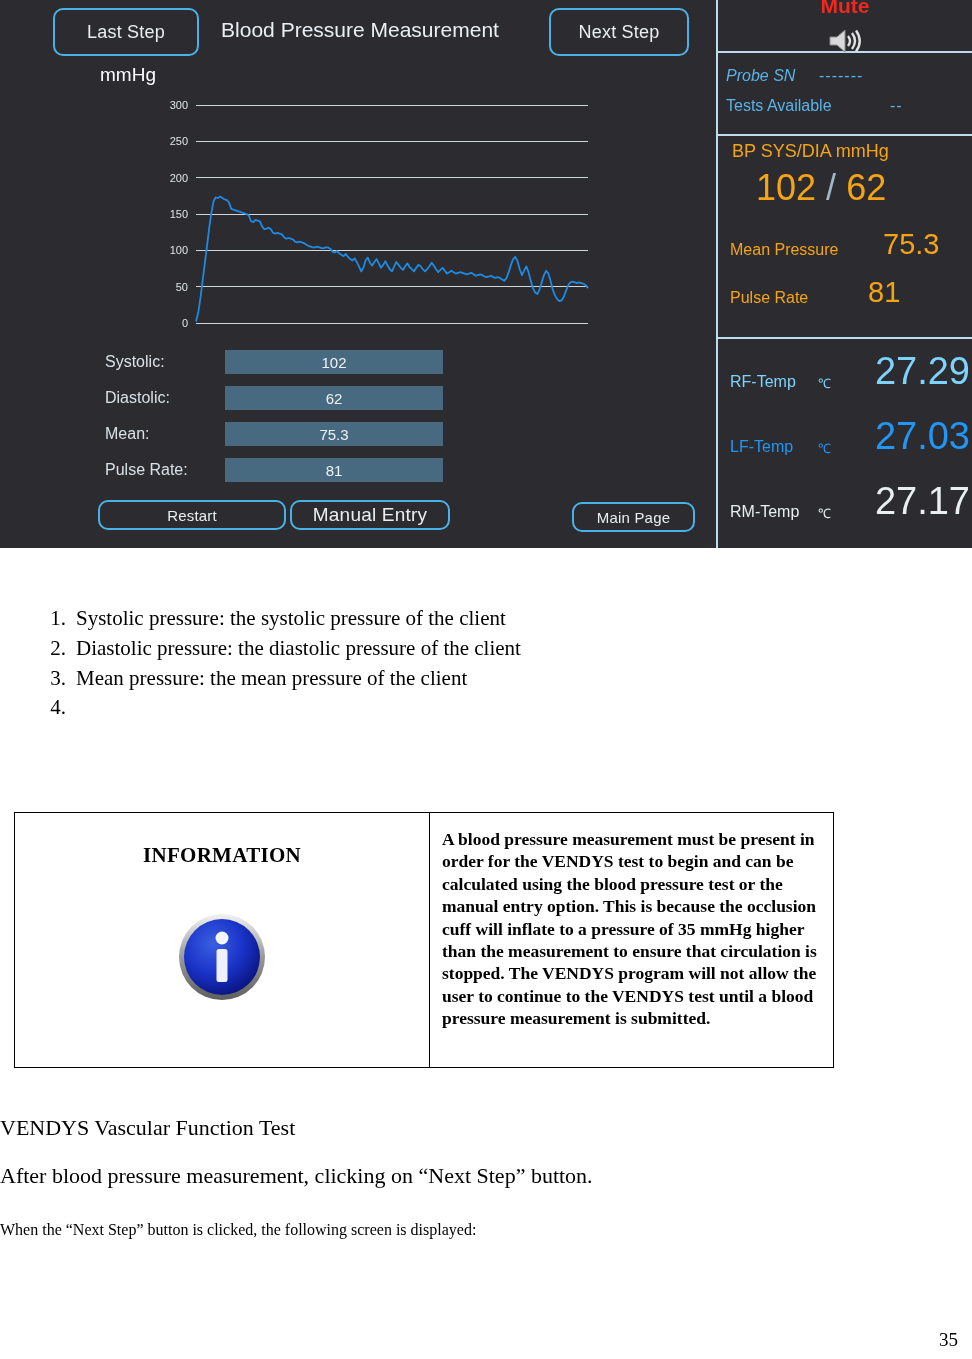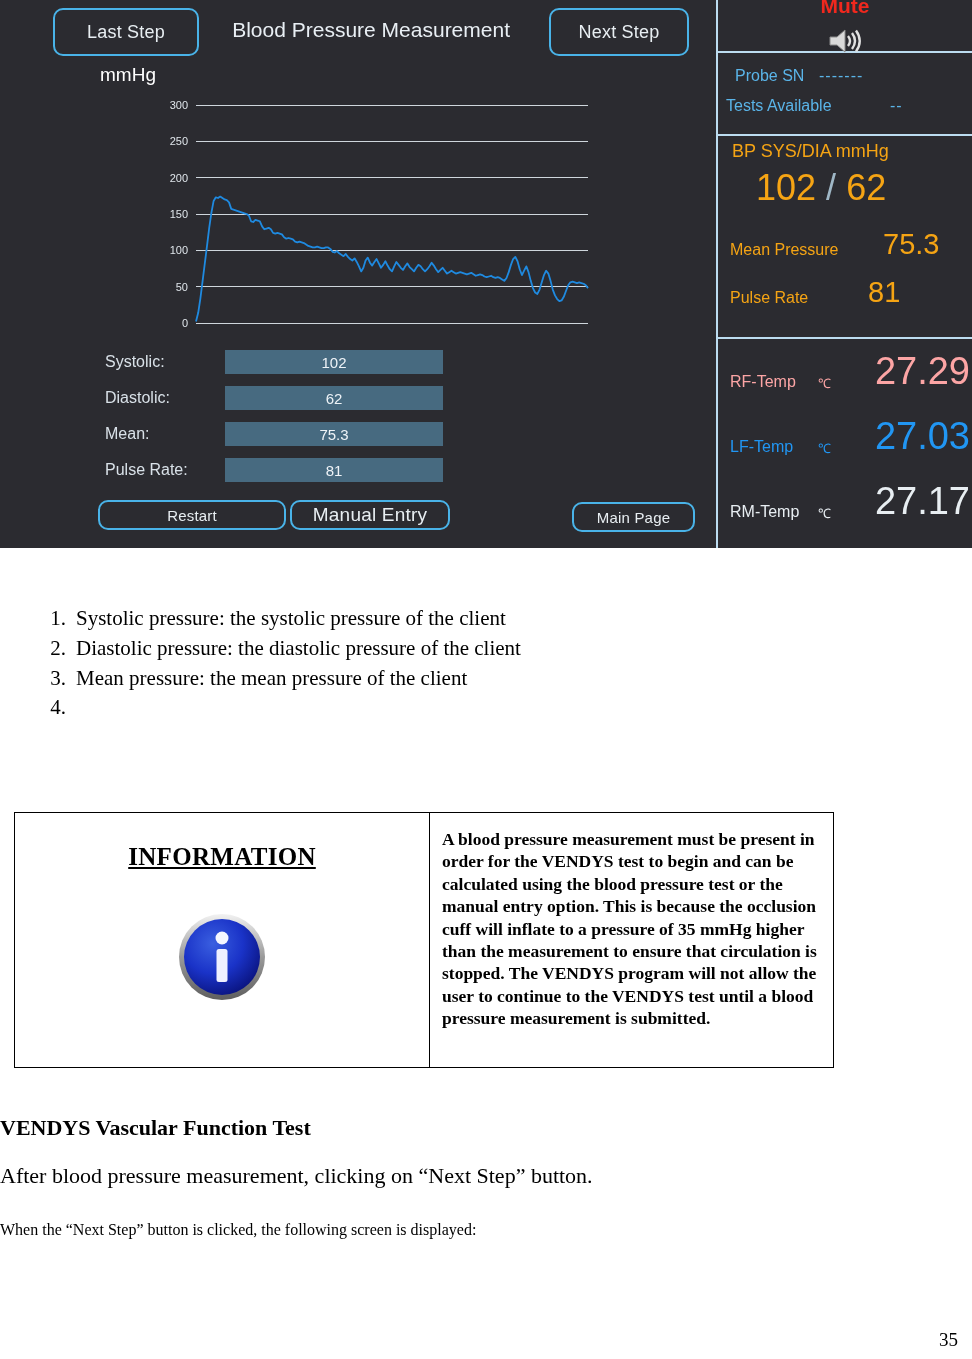--- a/index.html
+++ b/index.html
@@ -54,21 +54,21 @@
   .btn-last  { left: 53px;  top: 8px;  width: 146px; height: 48px; font-size: 18px; }
   .btn-next  { left: 520px; top: 8px;  width: 140px; height: 48px; font-size: 18px; margin-left: 29px; }
   .btn-restart { left: 98px;  top: 500px; width: 188px; height: 30px; font-size: 15px; }
   .btn-manual  { left: 290px; top: 500px; width: 160px; height: 30px; font-size: 19px; }
   .btn-main    { left: 572px; top: 502px; width: 123px; height: 30px; font-size: 15px; }
 
   .screen-title {
     position: absolute;
     left: 210px; top: 18px;
     width: 300px;
-    text-align: right;
+    text-align: center;
     color: #e9eff4;
     font-size: 21px;
     font-family: "Liberation Sans", sans-serif;
   }
 
   .unit-label {
     position: absolute;
     left: 100px; top: 64px;
     color: #ffffff;
     font-size: 19px;
@@ -141,21 +141,21 @@
     color: #f0281e;
     font-size: 21px;
     font-weight: bold;
   }
 
   .probe-line {
     position: absolute;
     color: #5ab4e8;
     font-size: 16px;
   }
-  .probe-sn-label   { left: 17px;  top: 14px; }
+  .probe-sn-label   { left: 8px;  top: 14px; font-style: italic; }
   .probe-sn-value   { left: 101px; top: 14px; letter-spacing: 1px; }
   .tests-label      { left: 8px;  top: 44px; }
   .tests-value      { left: 172px; top: 44px; letter-spacing: 1px; }
 
   .bp-head {
     position: absolute;
     left: 14px; top: 5px;
     color: #f5a414;
     font-size: 18px;
   }
@@ -194,21 +194,21 @@
     position: absolute;
     left: 100px; top: 27px;
     font-size: 13px;
   }
   .temp-value {
     position: absolute;
     right: 2px; top: 5px;
     font-size: 38px;
     line-height: 1;
   }
-  .c-red   { color: #fca5a5; }
+  .c-red   { color: #7dd3fc; }
   .c-blue  { color: #2196f3; }
   .c-white { color: #e8eef2; }
 
   
   .doc-list {
     position: absolute;
     left: 36px; top: 604px;
     width: 800px;
     font-size: 21px;
     line-height: 1.42;
@@ -234,23 +234,22 @@
     width: 415px;
     border-right: 1.5px solid #000;
     box-sizing: border-box;
     position: relative;
   }
   .info-heading {
     position: absolute;
     left: 0; top: 30px;
     width: 100%;
     text-align: center;
-    font-size: 25px;
+    font-size: 21px;
     font-weight: bold;
-    text-decoration: underline;
     letter-spacing: .3px;
   }
   .info-icon {
     position: absolute;
     left: 50%; top: 97px;
     transform: translateX(-50%);
     width: 94px; height: 94px;
   }
   .info-right {
     flex: 1;
@@ -263,21 +262,21 @@
     font-size: 17.5px;
     line-height: 1.28;
     font-weight: bold;
     font-family: "Liberation Serif", serif;
   }
 
   .doc-h {
     position: absolute;
     left: 0; top: 1115px;
     font-size: 22px;
-    font-weight: bold;
+    font-weight: normal;
   }
   .doc-p1 { position: absolute; left: 0; top: 1163px; font-size: 22px; }
   .doc-p2 { position: absolute; left: 0; top: 1221px; font-size: 16px; }
 
   .page-num {
     position: absolute;
     right: 14px; bottom: 8px;
     font-size: 19px;
   }
 </style>

